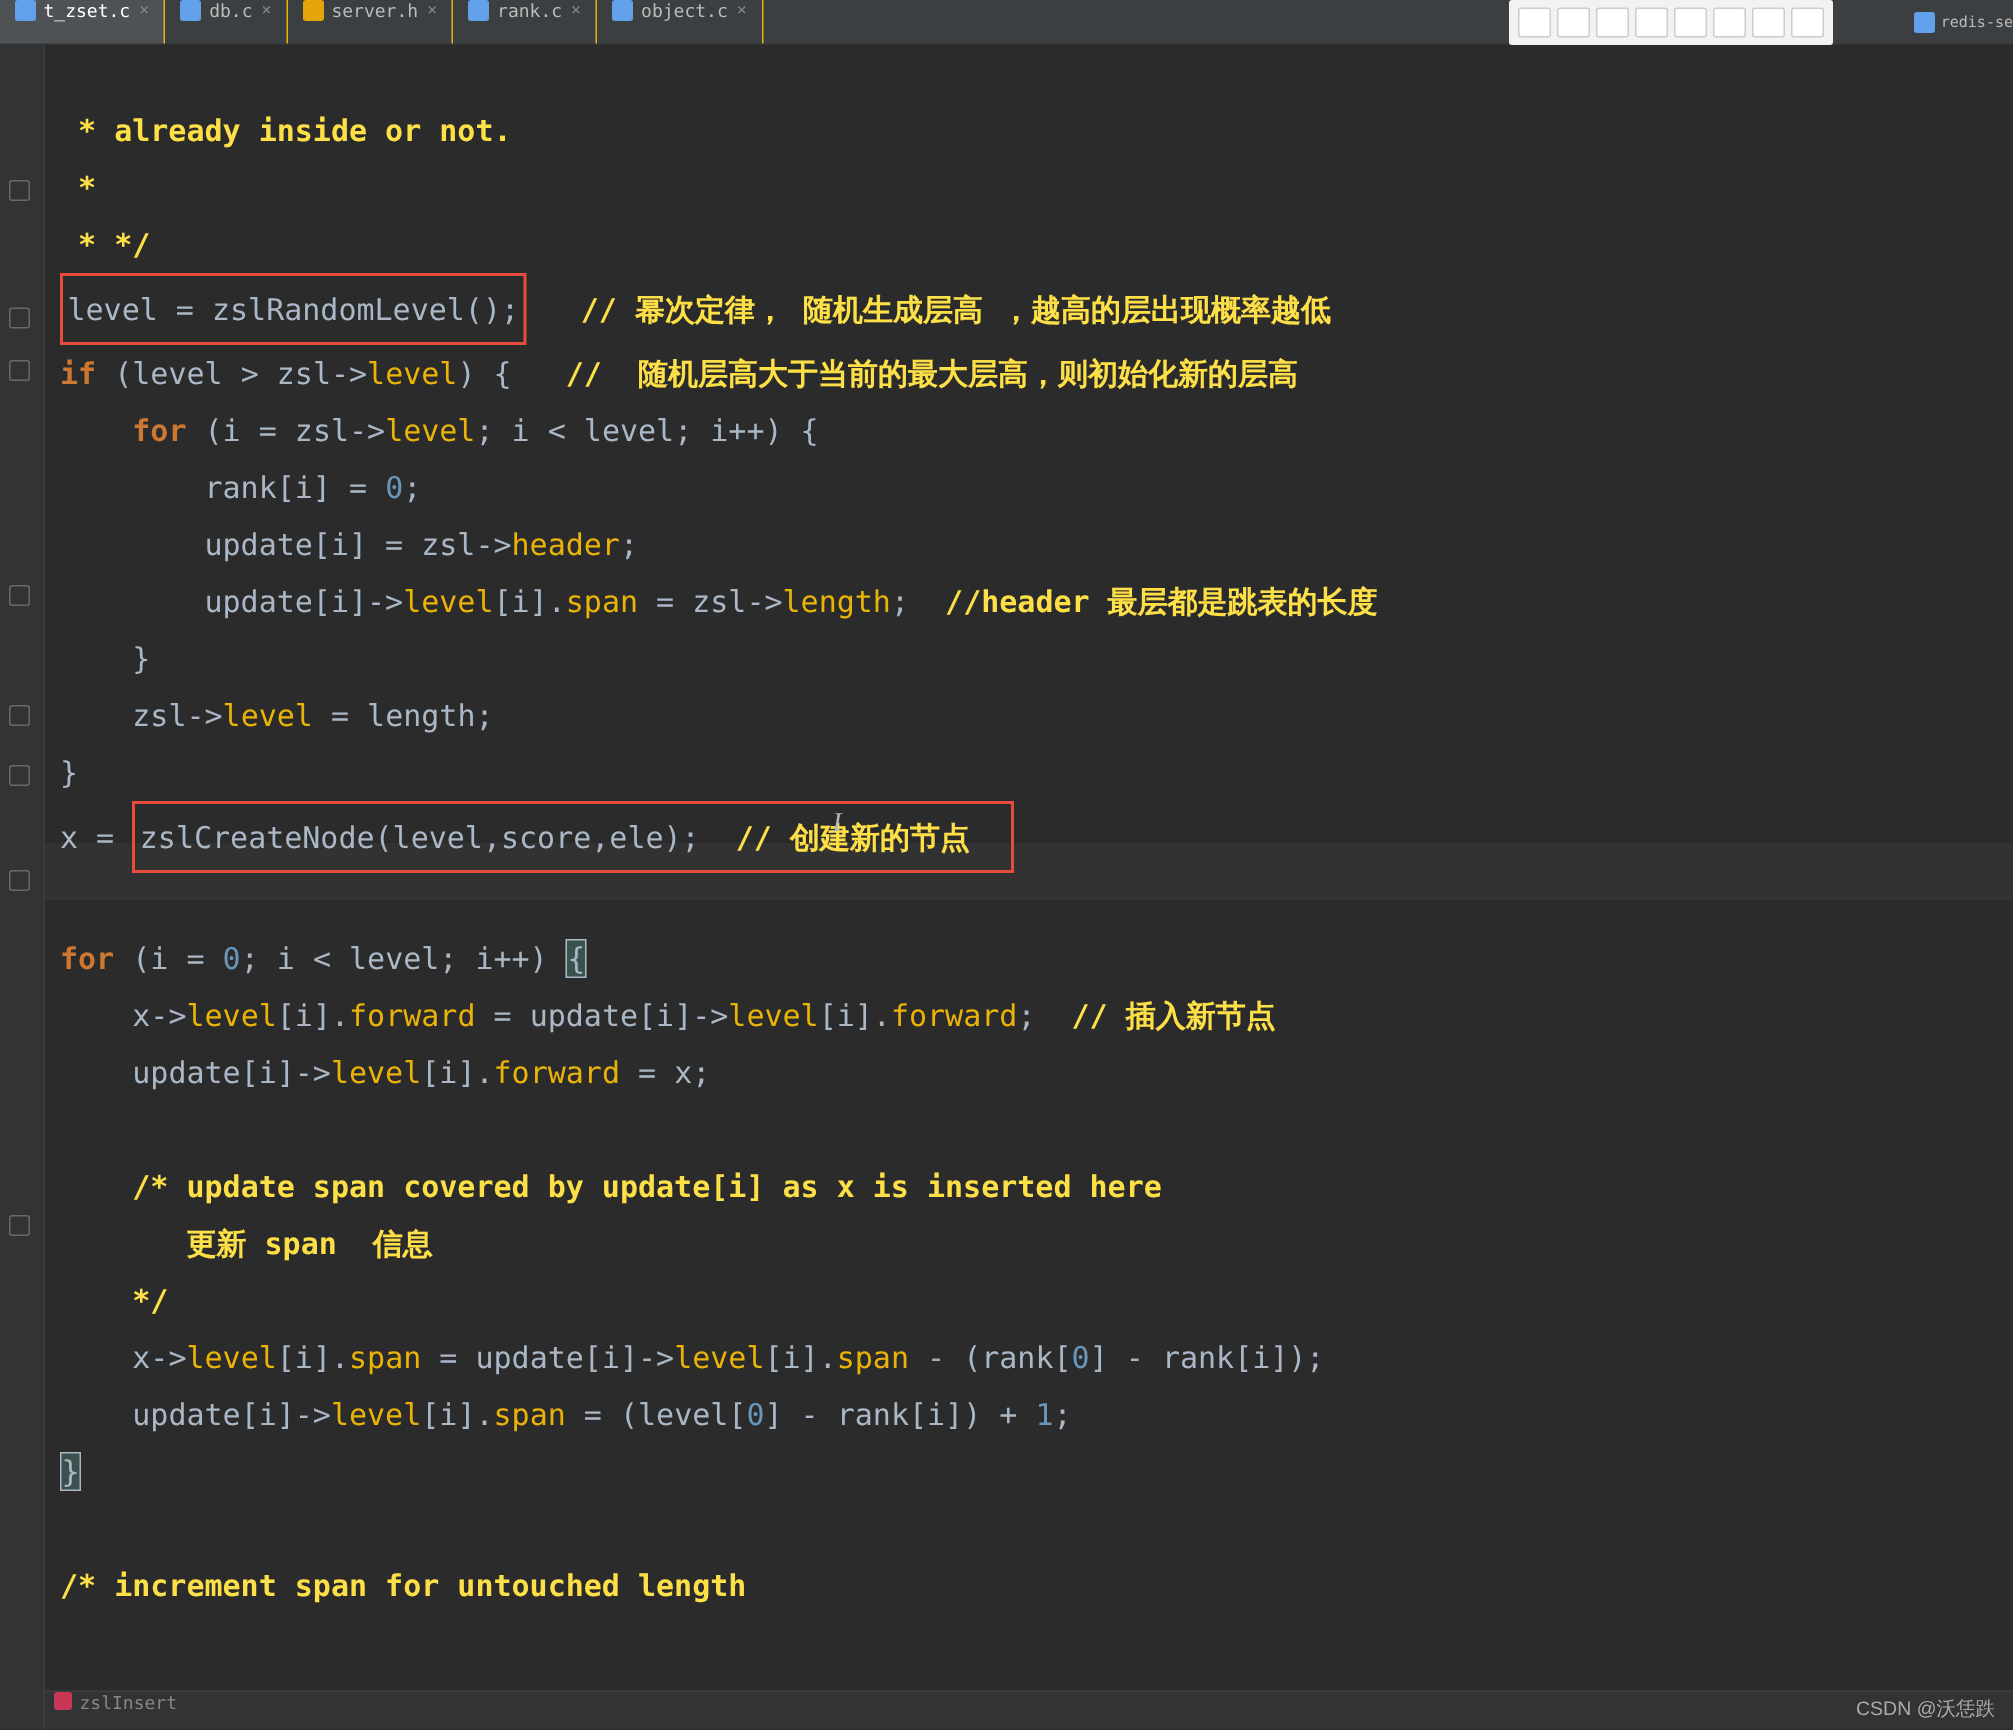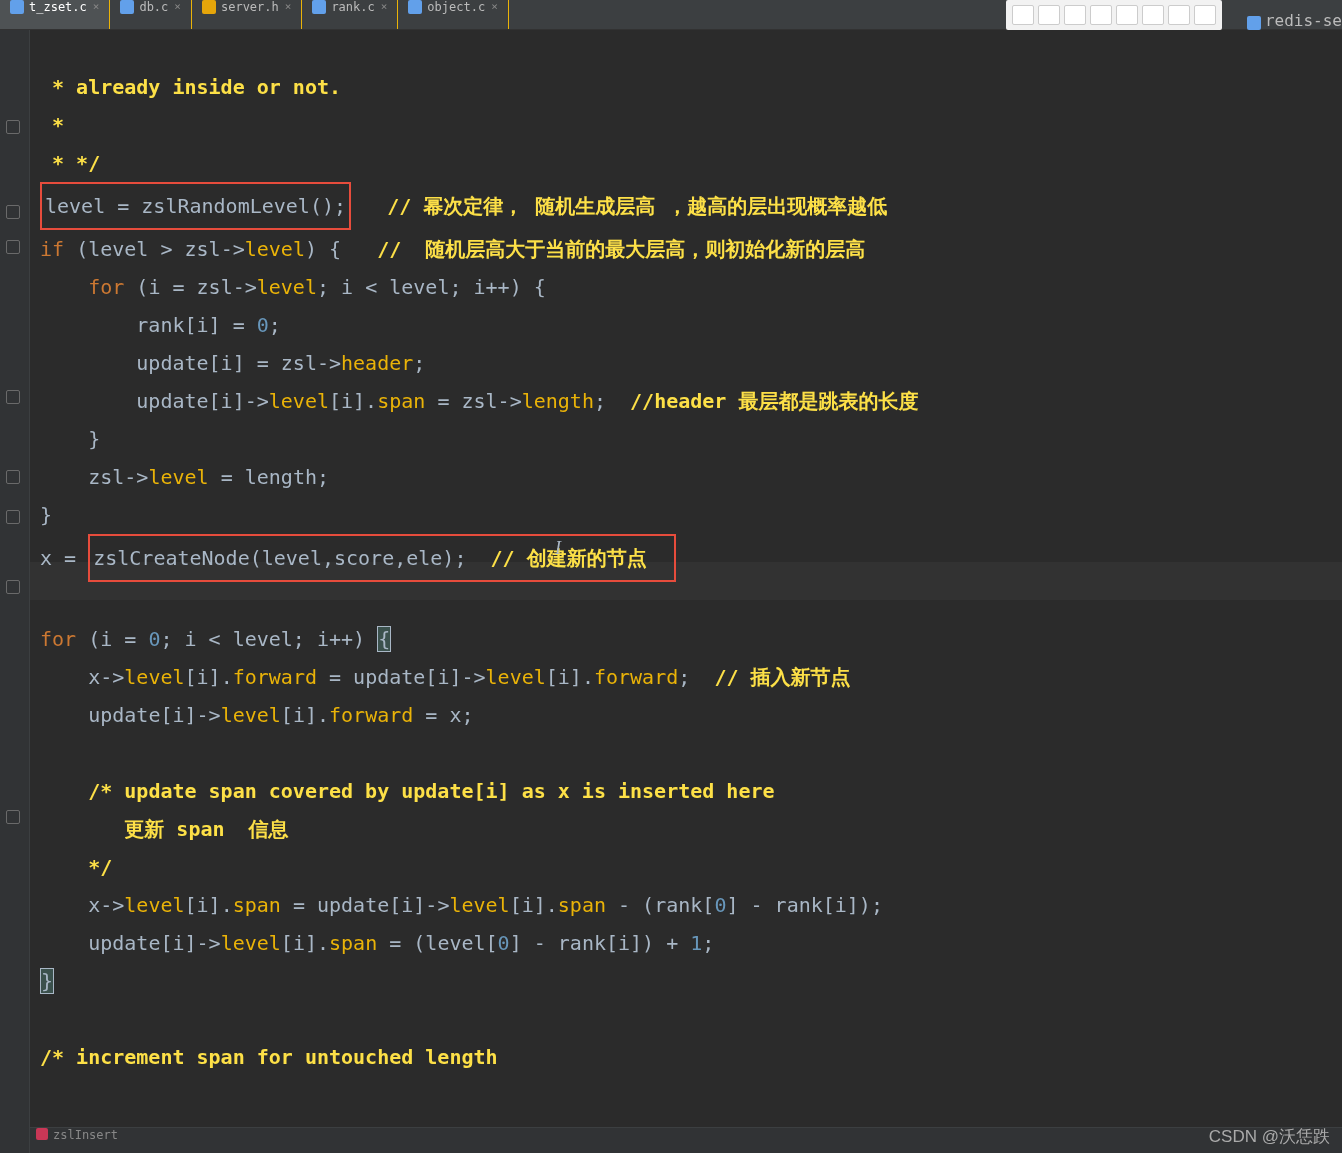--- a/index.html
+++ b/index.html
@@ -39,21 +39,21 @@
   .h-icon { background: #e5a50a; border-radius: 2px; }
   .tab-close { margin-left: 6px; color: #888; font-size: 11px; }
   .toolbar-right {
     position: absolute; top: 0; right: 120px;
     height: 30px; display: flex; align-items: center; gap: 4px;
     background: #f2f2f2; padding: 2px 6px; border-radius: 2px;
   }
   .toolbar-btn { width: 22px; height: 20px; background: #fff; border: 1px solid #ccc; border-radius: 2px; }
   .right-panel {
     position: absolute; top: 0; right: 0; height: 30px;
-    display: flex; align-items: flex-end; font-size: 16px; color: #bbbbbb;
+    display: flex; align-items: center; font-size: 10px; color: #bbbbbb;
   }
   .right-panel-icon { width: 14px; height: 14px; background: #62a0ea; border-radius: 2px; margin-right: 4px; }
   .gutter {
     position: absolute;
     left: 0; top: 30px;
     width: 30px;
     height: calc(100% - 30px);
     background: #313335;
     border-right: 1px solid #3c3f41;
   }
@@ -73,40 +73,40 @@
     font-size: 20px;
     white-space: pre;
     color: #a9b7c6;
   }
   .current-line {
     position: absolute;
     left: 30px; right: 0;
     background: #323232;
     height: 38px;
   }
-  .kw { color: #cc7832; }
+  .kw { color: #cc7832; font-weight: bold; }
   .num { color: #6897bb; }
   .cmt { color: #fde047; font-weight: bold; }
   .field { color: #eab308; }
   .redbox {
     border: 2px solid #e74c3c;
     padding: 3px;
     display: inline-block;
   }
   .cursor-i {
     position: absolute;
     color: #a9b7c6;
     font-style: italic;
     font-family: serif;
   }
   .brace-hl { border: 1px solid #a9b7c6; background: #3b514d; }
   .watermark {
     position: absolute;
     bottom: 5px; right: 12px;
-    font-size: 17px;
+    font-size: 13px;
     color: #aaaaaa;
     font-family: sans-serif;
   }
   .breadcrumb {
     position: absolute;
     bottom: 0; left: 30px;
     height: 26px;
     font-size: 12px;
     color: #888;
     display: flex; 

